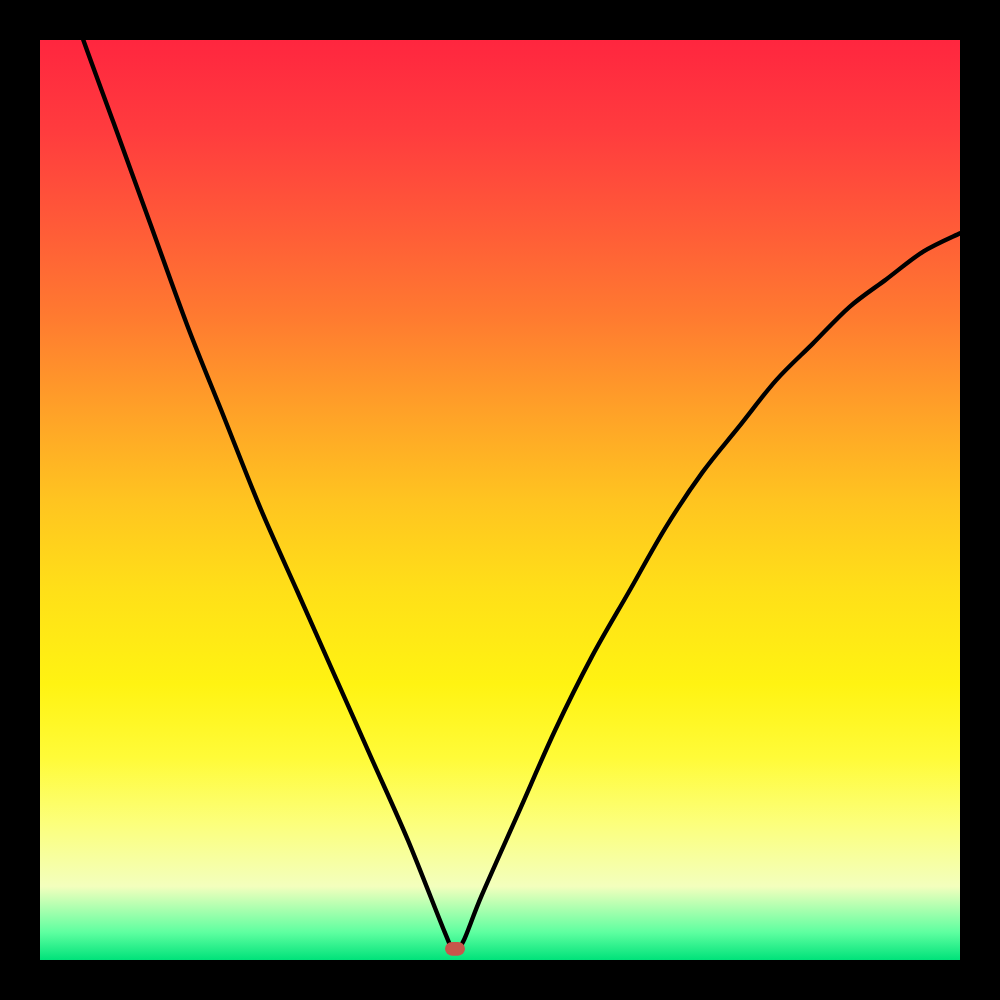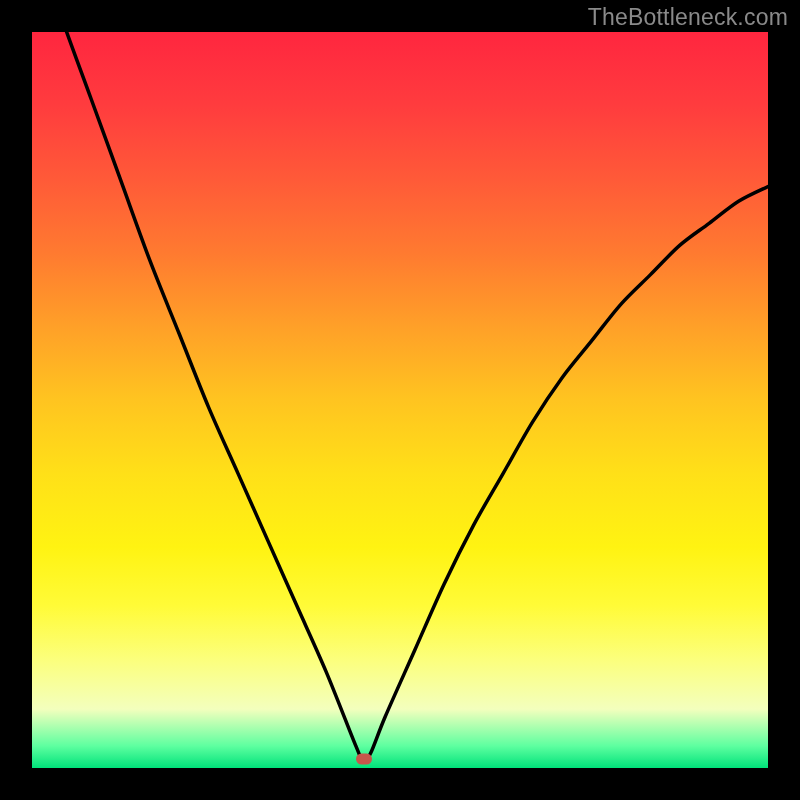--- a/index.html
+++ b/index.html
@@ -70,14 +70,13 @@
 <body>
 
 <div class="frame">
   <div class="plot">
     <div class="gradient"></div>
     <svg class="curve-layer" viewBox="0 0 736 736" preserveAspectRatio="none">
       <path id="curve-path" fill="none" stroke="#000" stroke-width="3.5" stroke-linecap="round" stroke-linejoin="round" d="M 0 -103.03999999999996 C 4.7104 -88.90879999999997, 20.0192 -41.80480000000003, 29.44 -14.720000000000027 C 38.8608 12.36479999999997, 49.4592 40.33280000000002, 58.88 66.24000000000001 C 68.30080000000001 92.1472, 78.8992 121.29279999999993, 88.32 147.19999999999993 C 97.7408 173.10719999999992, 108.3392 203.43040000000002, 117.76 228.16000000000003 C 127.1808 252.88960000000003, 137.77920000000003 278.208, 147.20000000000002 301.76000000000005 C 156.6208 325.31200000000007, 167.2192 352.98560000000003, 176.64 375.36 C 186.06079999999997 397.7344, 196.6592 420.40319999999997, 206.08 441.59999999999997 C 215.50080000000003 462.79679999999996, 226.09920000000002 486.64320000000004, 235.52 507.84000000000003 C 244.9408 529.0368000000001, 255.53919999999997 552.8832000000001, 264.96 574.08 C 274.38079999999997 595.2768, 284.97920000000005 617.9455999999999, 294.40000000000003 640.3199999999999 C 303.8208 662.6944, 317.952 699.7887999999999, 323.84 713.92 C 329.72799999999995 728.0512, 328.84479999999996 727.4624, 331.2 728.64 C 333.5552 729.8176, 335.0272 728.3456, 338.56 721.28 C 342.0928 714.2144, 346.21439999999996 700.9664, 353.28 684.48 C 360.3456 667.9936, 373.29920000000004 639.4368000000001, 382.72 618.24 C 392.1408 597.0432, 402.73920000000004 572.0192, 412.16 552 C 421.5808 531.9808, 432.1792 510.784, 441.59999999999997 493.12 C 451.02079999999995 475.456, 461.61920000000003 458.08639999999997, 471.04 441.59999999999997 C 480.4608 425.11359999999996, 491.05920000000003 405.38880000000006, 500.48 390.08000000000004 C 509.9008 374.7712, 520.4992 358.87359999999995, 529.92 345.91999999999996 C 539.3408 332.96639999999996, 549.9392 320.896, 559.36 309.12 C 568.7808 297.344, 579.3792000000001 282.9184, 588.8000000000001 272.32 C 598.2208 261.72159999999997, 608.8192 252.30079999999998, 618.24 242.88 C 627.6608 233.4592, 638.2592 221.68320000000006, 647.68 213.44000000000005 C 657.1007999999999 205.19680000000005, 667.6992 198.42560000000003, 677.12 191.36 C 686.5408 184.2944, 697.1392 175.16799999999998, 706.56 169.27999999999997 C 715.9807999999999 163.39199999999997, 731.2896 156.91519999999994, 736 154.55999999999995"></path>
     </svg>
     <div class="marker" id="marker" style="left: 332px; top: 727px;"></div>
   </div>
-  <div class="watermark">TheBottleneck.com</div>
 </div>
 
 </body></html>

